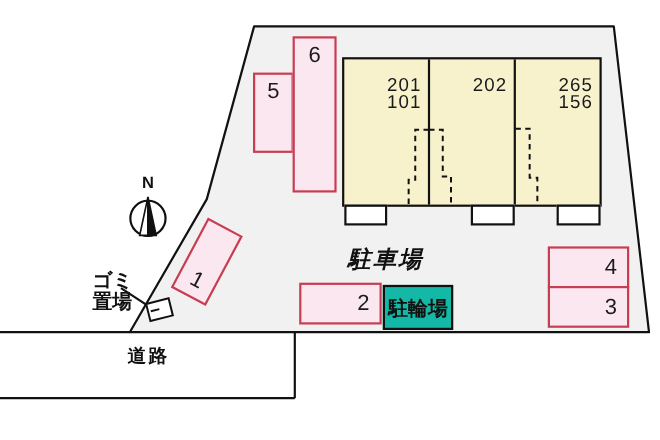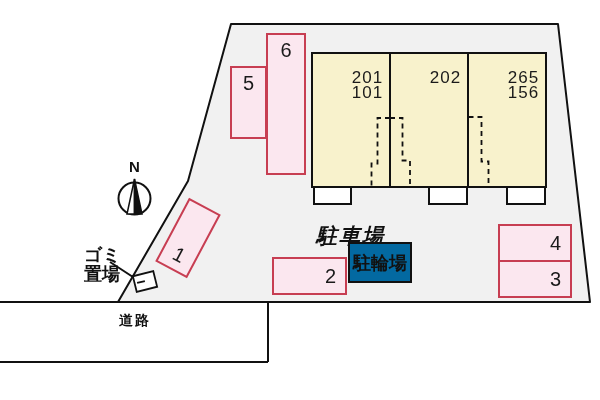--- a/index.html
+++ b/index.html
@@ -28,25 +28,25 @@
     font-size:20px;z-index:4;display:flex;
   }
   .space .num{pointer-events:none;}
   .s5,.s6{justify-content:center;align-items:flex-start;padding-top:4px;}
   .s2,.s3,.s4{justify-content:flex-end;align-items:center;padding-right:9px;}
   .s1{justify-content:center;align-items:flex-end;padding-bottom:3px;transform:rotate(28deg);}
 
   
   .kanji{font-weight:bold;color:#111;z-index:6;}
   .lbl-parking{left:316px;top:222px;font-size:21px;letter-spacing:2px;font-style:italic;}
-  .lbl-road{left:80px;top:312px;width:110px;text-align:center;font-size:14px;letter-spacing:2px;}
+  .lbl-road{left:80px;top:312px;width:110px;text-align:center;font-size:17px;letter-spacing:2px;}
   .lbl-garbage{left:68px;top:246px;font-size:18px;line-height:19px;white-space:pre-line;margin-left:16px;}
   .lbl-north{left:123px;top:158px;width:23px;text-align:center;font-size:15px;}
   .bike-box{
-    left:348px;top:242px;width:64px;height:41px;background:#0369a1;border:2px solid #111;
+    left:348px;top:259px;width:64px;height:41px;background:#14b8a6;border:2px solid #111;
     display:flex;align-items:center;justify-content:center;font-size:18px;z-index:6;
   }
 </style>
 </head>
 <body>
 
 <div id="canvas">
 
   <svg class="layer" width="600" height="400" viewBox="0 0 600 400">
 

